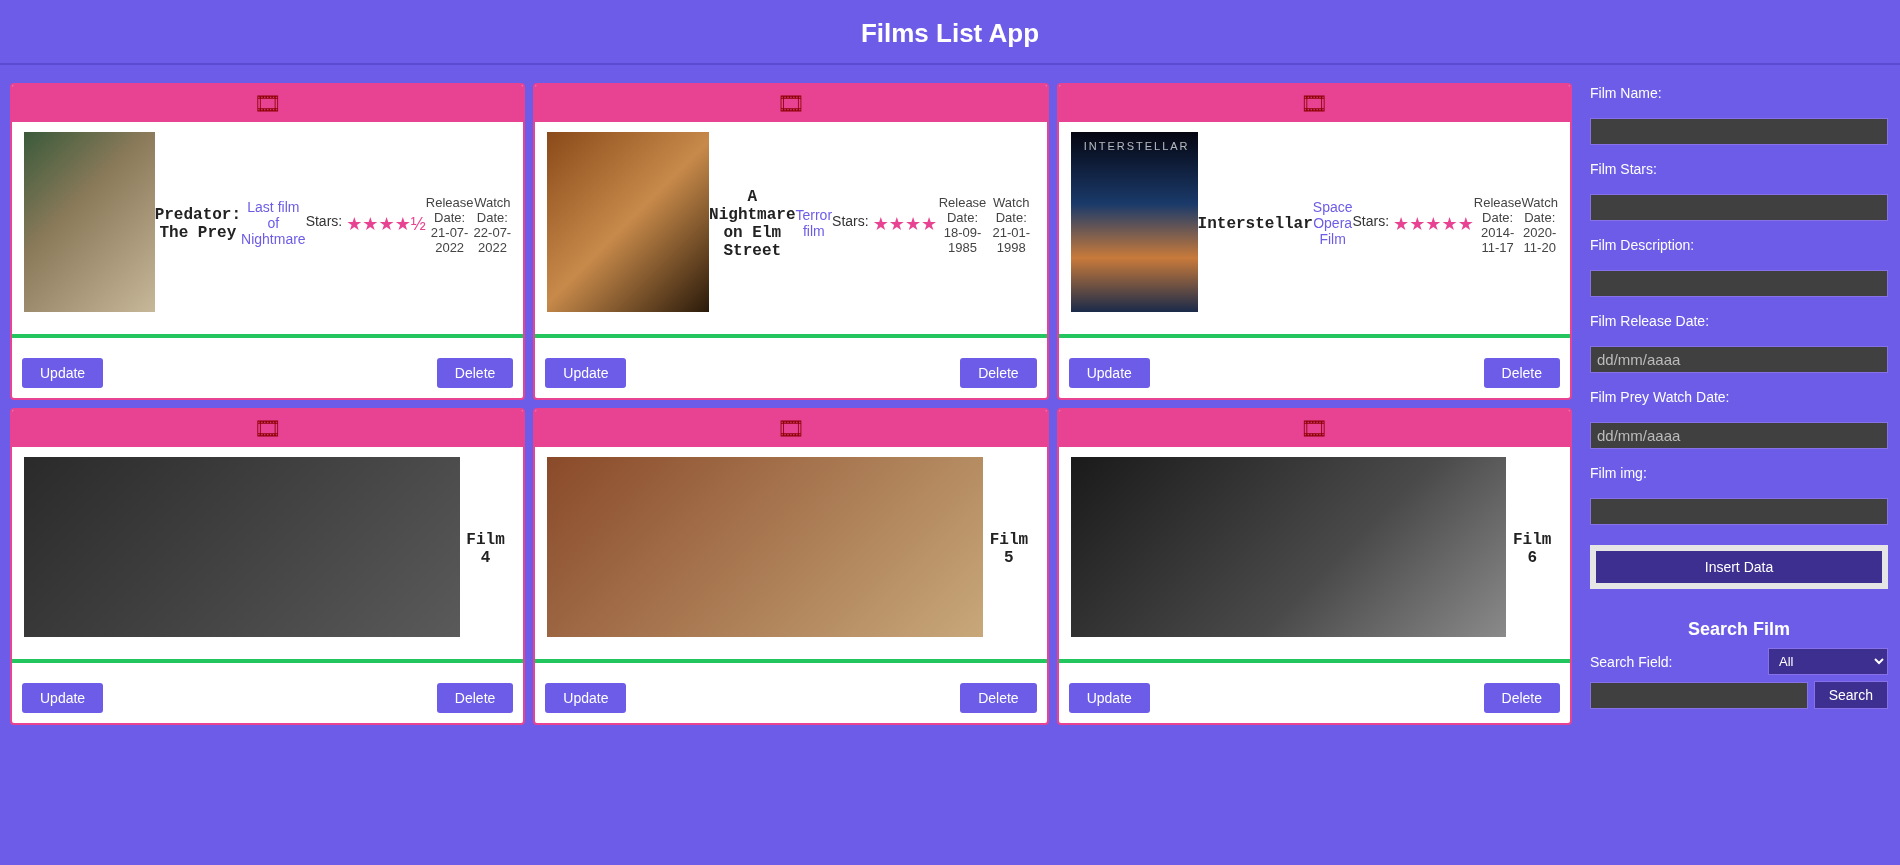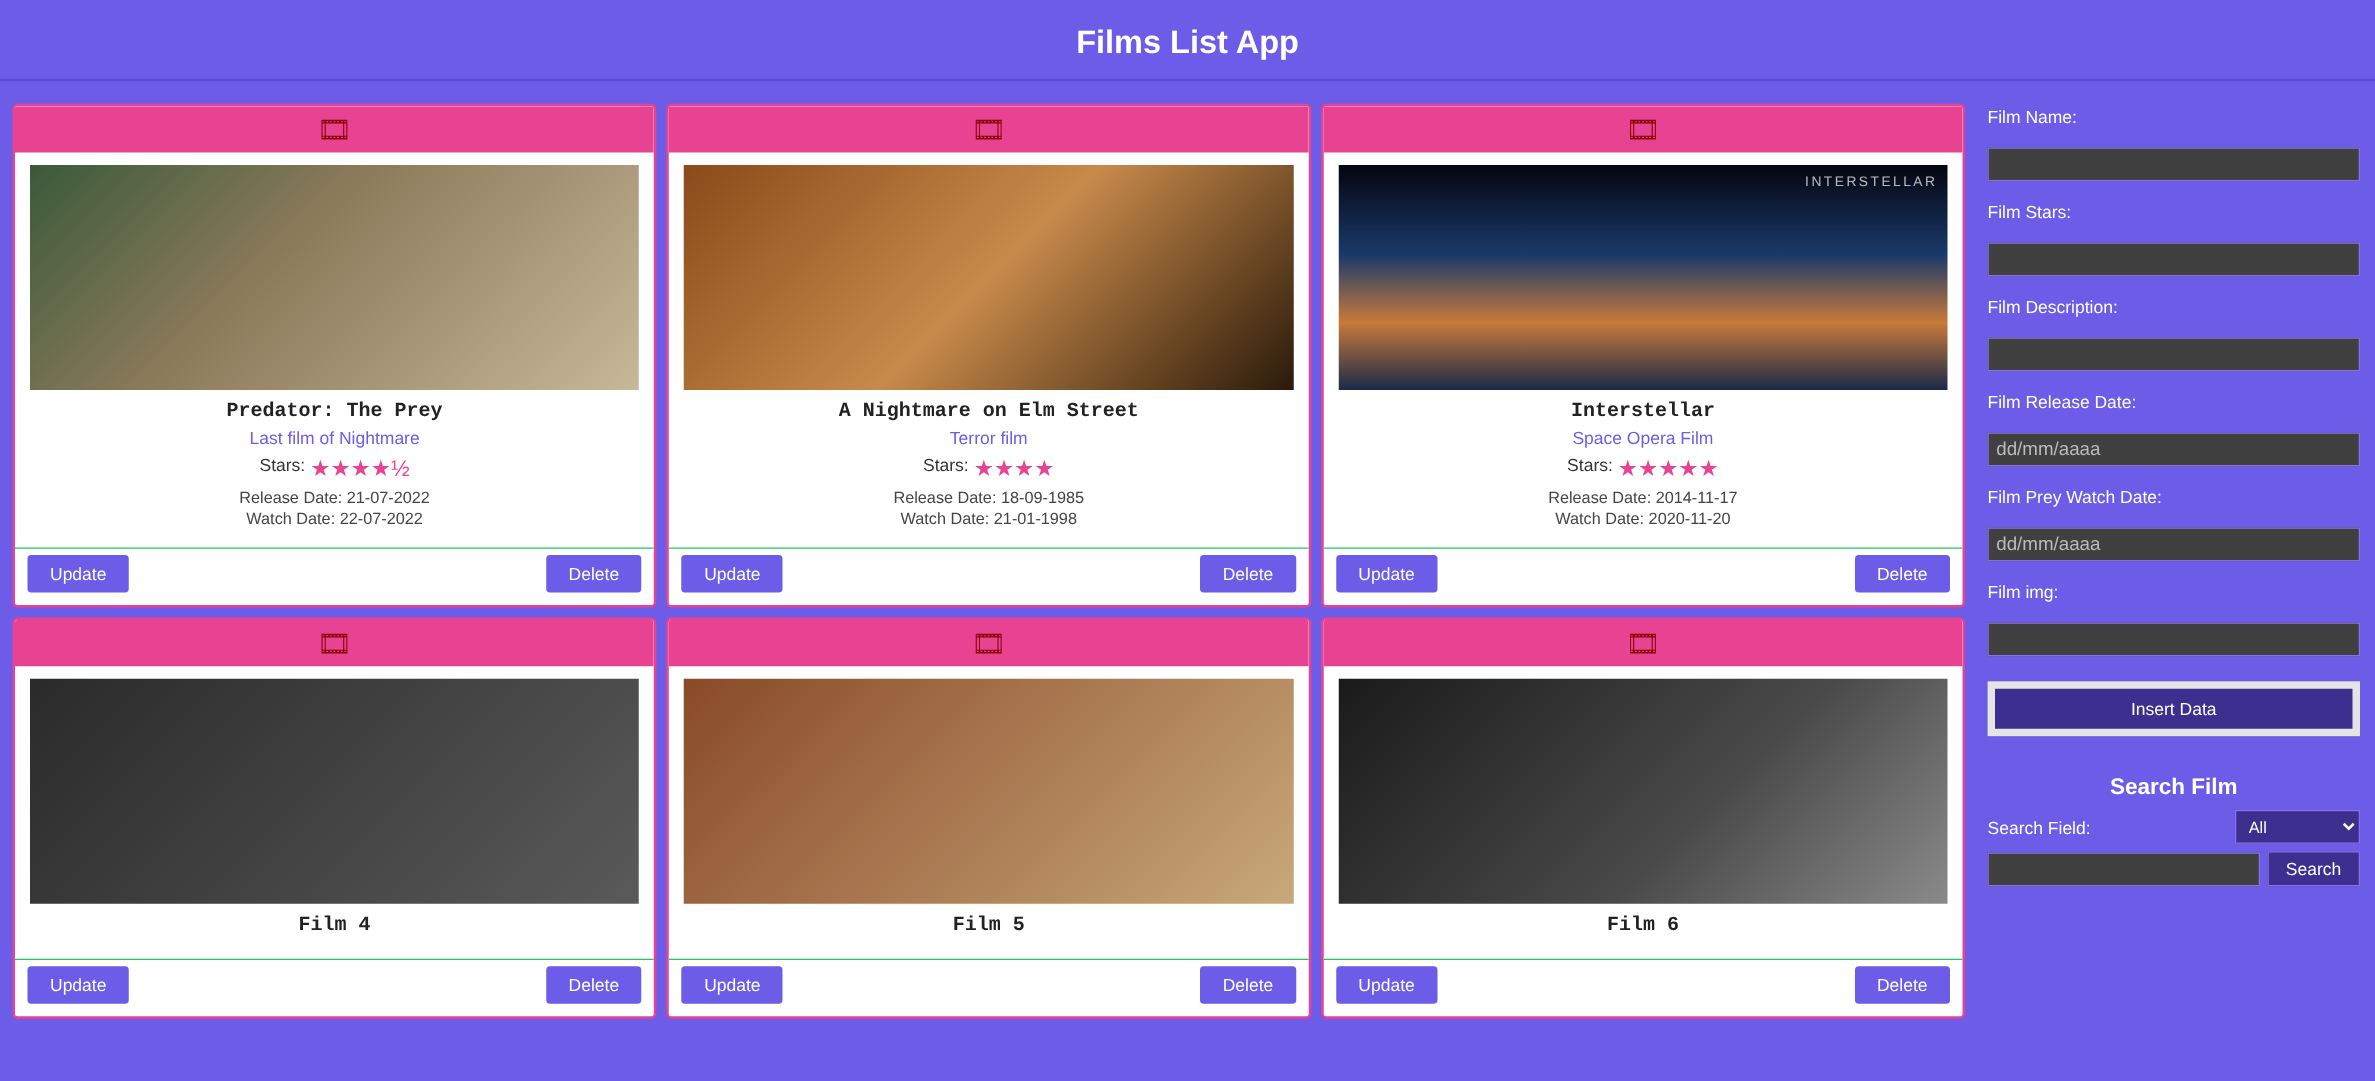--- a/index.html
+++ b/index.html
@@ -46,21 +46,21 @@
     }
     .film-icon {
       color: #8B0000;
       font-size: 22px;
       display: inline-block;
     }
     .card-body {
       padding: 10px 12px 8px 12px;
       flex: 1;
       display: flex;
-      flex-direction: column;
+      flex-direction: row;
       align-items: center;
     }
     .card-img-container {
       width: 100%;
       height: 180px;
       overflow: hidden;
       margin-bottom: 8px;
       background: #555;
       display: flex;
       align-items: center;
@@ -93,22 +93,22 @@
     }
     .film-date {
       font-size: 13px;
       color: #444;
       margin-bottom: 2px;
       text-align: center;
     }
     .card-actions {
       display: flex;
       justify-content: space-between;
-      padding: 5px 10px 10px 10px;
-      border-top: 1px solid #22c55e;
+      padding: 20px 10px 10px 10px;
+      border-top: 4px solid #22c55e;
       margin-top: 6px;
       width: 100%;
     }
     .btn-update {
       background: #6c5ce7;
       color: white;
       border: none;
       padding: 7px 18px;
       cursor: pointer;
       font-size: 14px;
@@ -184,21 +184,21 @@
     .search-field-label {
       font-size: 14px;
       color: white;
     }
     .search-select {
       background: #3d2f8f;
       color: white;
       border: 1px solid #8870e8;
       padding: 4px 6px;
       font-size: 13px;
-      width: 100px;
+      width: 120px;
     }
     .search-input-row {
       display: flex;
       gap: 6px;
       align-items: center;
     }
     .search-input {
       background: #3d2f8f;
       color: white;
       border: 1px solid #8870e8;

